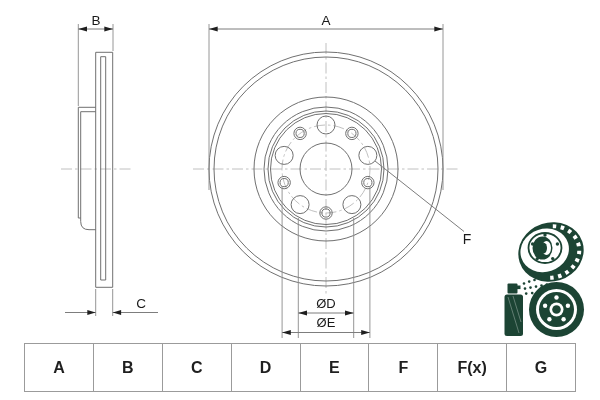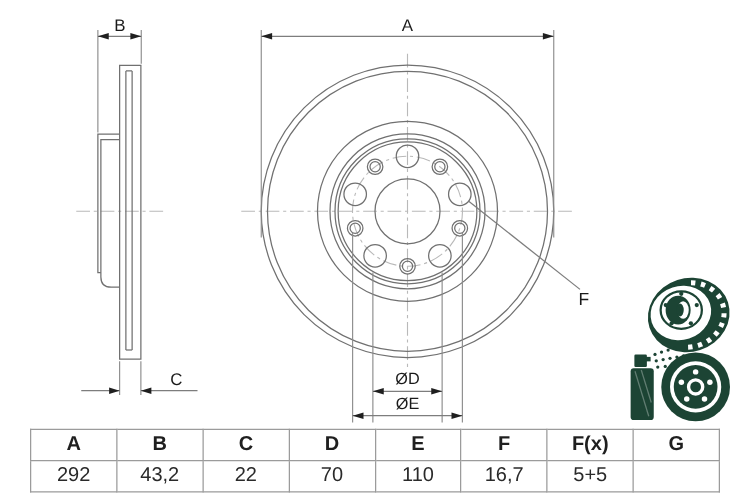--- a/index.html
+++ b/index.html
@@ -202,26 +202,16 @@
         <tr>
       <th>A</th>
       <th>B</th>
       <th>C</th>
       <th>D</th>
       <th>E</th>
       <th>F</th>
       <th>F(x)</th>
       <th>G</th>
     </tr>
-    <tr>
-      <td>292</td>
-      <td>43,2</td>
-      <td>22</td>
-      <td>70</td>
-      <td>110</td>
-      <td>16,7</td>
-      <td>5+5</td>
-      <td></td>
-    </tr>
   </tbody>
     </table>
 
 </div>
 
 </body></html>

